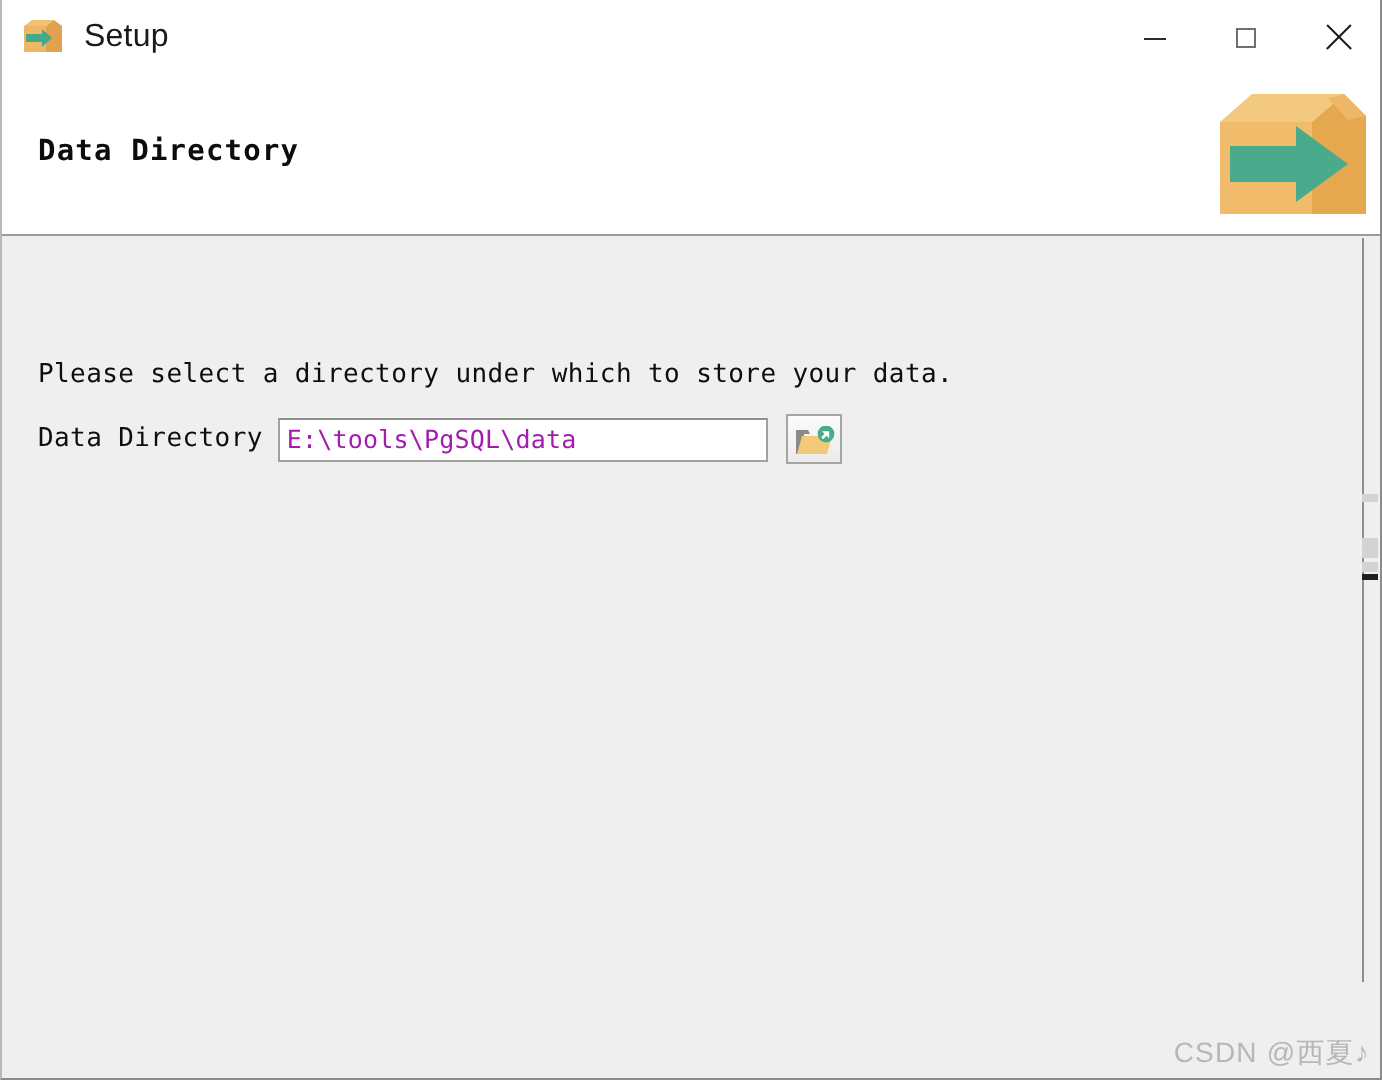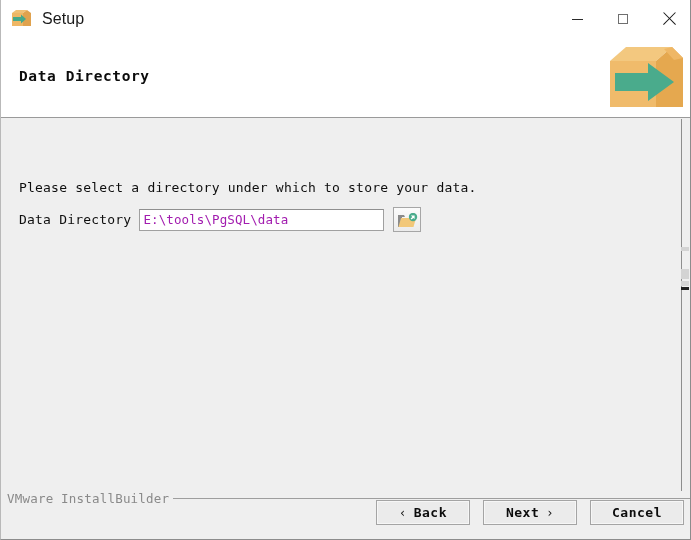--- a/index.html
+++ b/index.html
@@ -355,32 +355,15 @@
   </div>
 
   <div class="edge-artifact">
     <div class="edge-line"></div>
     <div class="edge-mark" style="top:128px;height:4px;"></div>
     <div class="edge-mark" style="top:150px;height:10px;"></div>
     <div class="edge-mark" style="top:162px;height:5px;"></div>
     <div class="edge-tick"></div>
   </div>
 
-  <div class="footer">
-    <div class="brand">VMware InstallBuilder</div>
-    <div class="brand-rule"></div>
-
-    <div class="btn-row">
-      <button class="wiz-btn">
-        <span class="chev">‹</span>
-        <span>Back</span>
-      </button>
-      <button class="wiz-btn">
-        <span>Next</span>
-        <span class="chev">›</span>
-      </button>
-      <button class="wiz-btn">
-        <span>Cancel</span>
-      </button>
-    </div>
-  </div>
-
+
+  <div class="watermark">CSDN @西夏♪</div>
 </div>
 
 </body></html>

